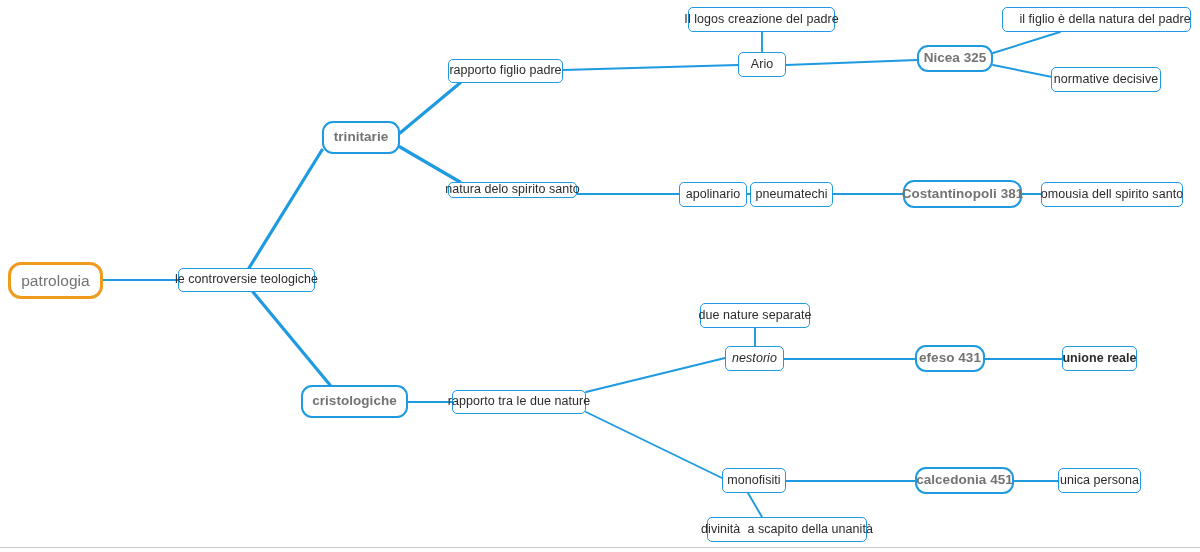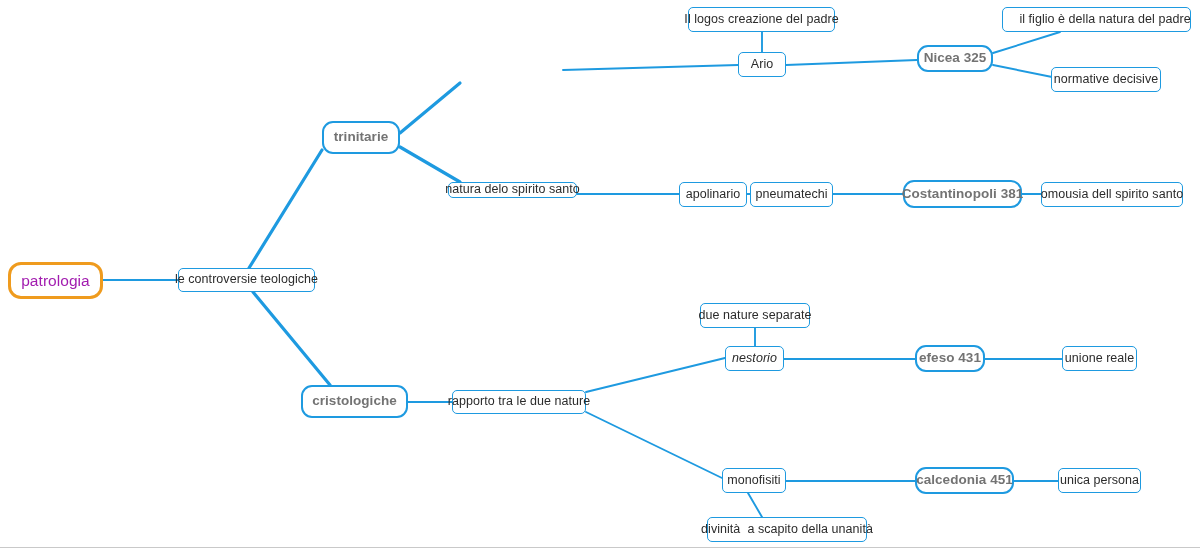--- a/index.html
+++ b/index.html
@@ -48,21 +48,21 @@
     border-width: 2.6px;
     border-radius: 11px;
     font-size: 13.5px;
     color: #737373;
   }
   .node.root {
     border-color: #ef9b1e;
     border-width: 3.2px;
     border-radius: 13px;
     font-size: 19px;
-    color: #a21caf;
+    color: #737373;
     font-weight: normal;
   }
   .node.big {
     font-size: 15.5px;
   }
   #bottom-rule {
     position: absolute;
     left: 0;
     top: 547px;
     width: 1200px;
@@ -102,20 +102,21 @@
     </svg>
 
   <div class="node root big" style="left:8px;top:262px;width:95px;height:37px;">patrologia</div>
 
   <div class="node" style="left:178px;top:268px;width:137px;height:24px;">le controversie teologiche</div>
 
   <div class="node bold" style="left:322px;top:121px;width:78px;height:33px;">trinitarie</div>
 
   <div class="node bold" style="left:301px;top:385px;width:107px;height:33px;">cristologiche</div>
 
+  <div class="node" style="left:448px;top:59px;width:115px;height:24px;">rapporto figlio padre</div>
 
   <div class="node" style="left:688px;top:7px;width:147px;height:25px;">Il logos creazione del padre</div>
 
   <div class="node" style="left:738px;top:52px;width:48px;height:25px;">Ario</div>
 
   <div class="node bold" style="left:917px;top:45px;width:76px;height:27px;">Nicea 325</div>
 
   <div class="node" style="left:1002px;top:7px;width:189px;height:25px;padding-left:24px;">il figlio è della natura del padre</div>
 
   <div class="node" style="left:1051px;top:67px;width:110px;height:25px;">normative decisive</div>
@@ -131,21 +132,21 @@
   <div class="node" style="left:1041px;top:182px;width:142px;height:25px;">omousia dell spirito santo</div>
 
   <div class="node" style="left:452px;top:390px;width:134px;height:24px;">rapporto tra le due nature</div>
 
   <div class="node" style="left:700px;top:303px;width:110px;height:25px;">due nature separate</div>
 
   <div class="node" style="left:725px;top:346px;width:59px;height:25px;font-style:italic;">nestorio</div>
 
   <div class="node bold" style="left:915px;top:345px;width:70px;height:27px;">efeso 431</div>
 
-  <div class="node" style="left:1062px;top:346px;width:75px;height:25px;">unione reale</div>
+  <div class="node" style="left:1062px;top:346px;width:75px;height:25px;font-weight:bold;">unione reale</div>
 
   <div class="node" style="left:722px;top:468px;width:64px;height:25px;">monofisiti</div>
 
   <div class="node" style="left:683px;top:517px;width:160px;height:25px;margin-left:24px;">divinità  a scapito della unanità</div>
 
   <div class="node bold" style="left:915px;top:467px;width:99px;height:27px;">calcedonia 451</div>
 
   <div class="node" style="left:1058px;top:468px;width:83px;height:25px;">unica persona</div>
 
   <div id="bottom-rule"></div>

